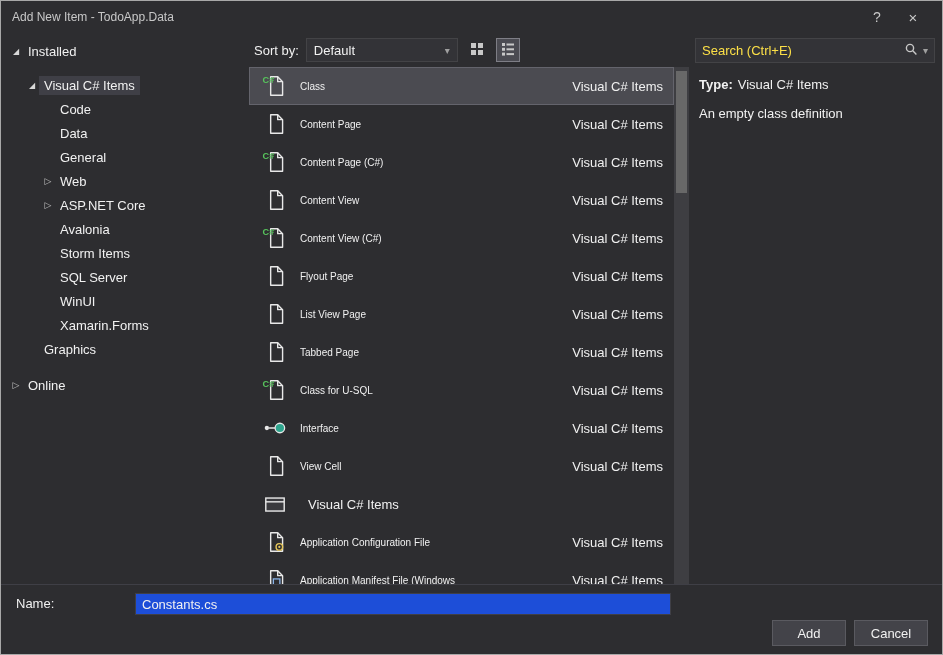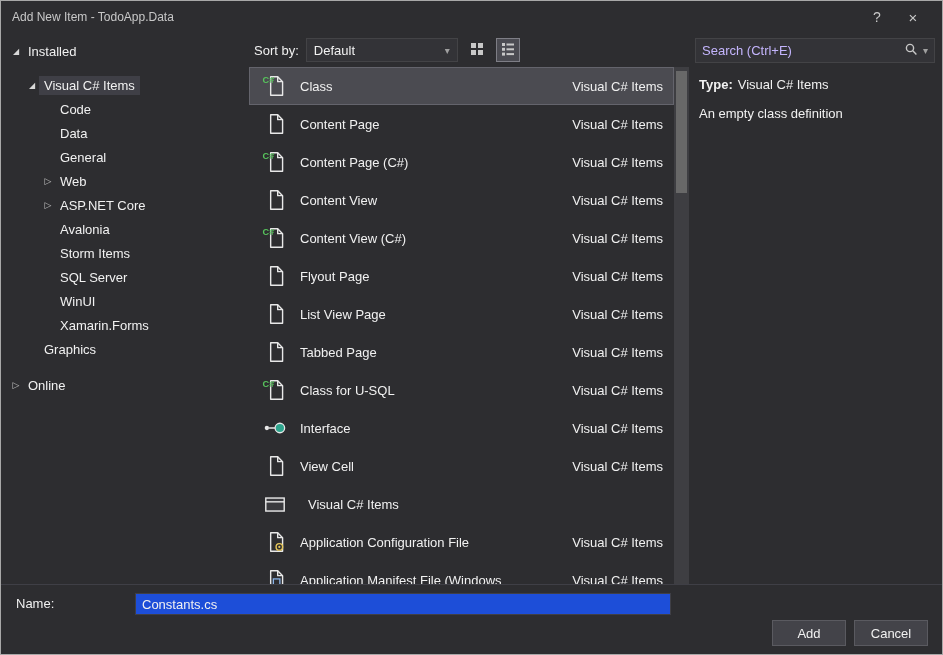--- a/index.html
+++ b/index.html
@@ -37,31 +37,31 @@
   .chev{color:#a0a0a0;font-size:10px}
   .view-btn{width:24px;height:24px;display:flex;align-items:center;justify-content:center;
             background:transparent;border:1px solid transparent;padding:0;cursor:default}
   .view-btn.active{background:#4b4b52;border-color:#7e7e86}
 
   .list-wrap{flex:1 1 auto;overflow:hidden;margin-right:15px}
   .list-row{height:38px;display:flex;align-items:center;padding:0 10px 0 8px;border:1px solid transparent}
   .list-row.selected{background:#4b4b51;border-color:#64646c}
   .li-icon{flex:0 0 26px;height:26px;margin:0 12px 0 4px}
   .li-icon svg{width:26px;height:26px;display:block}
-  .li-name{flex:1;font-size:13px;white-space:nowrap;overflow:hidden}
+  .li-name{flex:1;font-size:10px;white-space:nowrap;overflow:hidden}
   .li-cat{font-size:13px;margin-left:8px;white-space:nowrap}
 
   .scrollbar{position:absolute;top:34px;bottom:0;right:0;width:15px;background:#3e3e42}
   .scroll-thumb{position:absolute;top:4px;left:2px;right:2px;height:122px;background:#686868}
 
   
   .rightpanel{flex:1 1 auto;display:flex;flex-direction:column;min-width:0}
   .searchbox{margin:5px 7px 0 6px;height:25px;background:#333337;border:1px solid #434346;
              display:flex;align-items:center;gap:5px;padding:0 6px;font-size:13px}
-  .search-placeholder{flex:1;color:#c4b5fd;white-space:nowrap;overflow:hidden}
+  .search-placeholder{flex:1;color:#fde047;white-space:nowrap;overflow:hidden}
   .details{padding:13px 10px;font-size:13px;line-height:1.35}
   .type-label{font-weight:bold;margin-right:5px}
   .desc-line{margin-top:11px}
 
   
   .bottombar{flex:0 0 70px;border-top:1px solid #3f3f46;position:relative;font-size:13px}
   .name-label{position:absolute;left:15px;top:11px}
   .name-input{position:absolute;left:134px;top:8px;width:536px;height:22px;background:#1d4ed8;
               border:1px solid #3f3f46;color:#f1f1f1;font-size:13px;font-family:inherit;padding:0 6px;outline:none}
   .btn{position:absolute;bottom:8px;width:74px;height:26px;background:#434349;border:1px solid #5a5a60;

